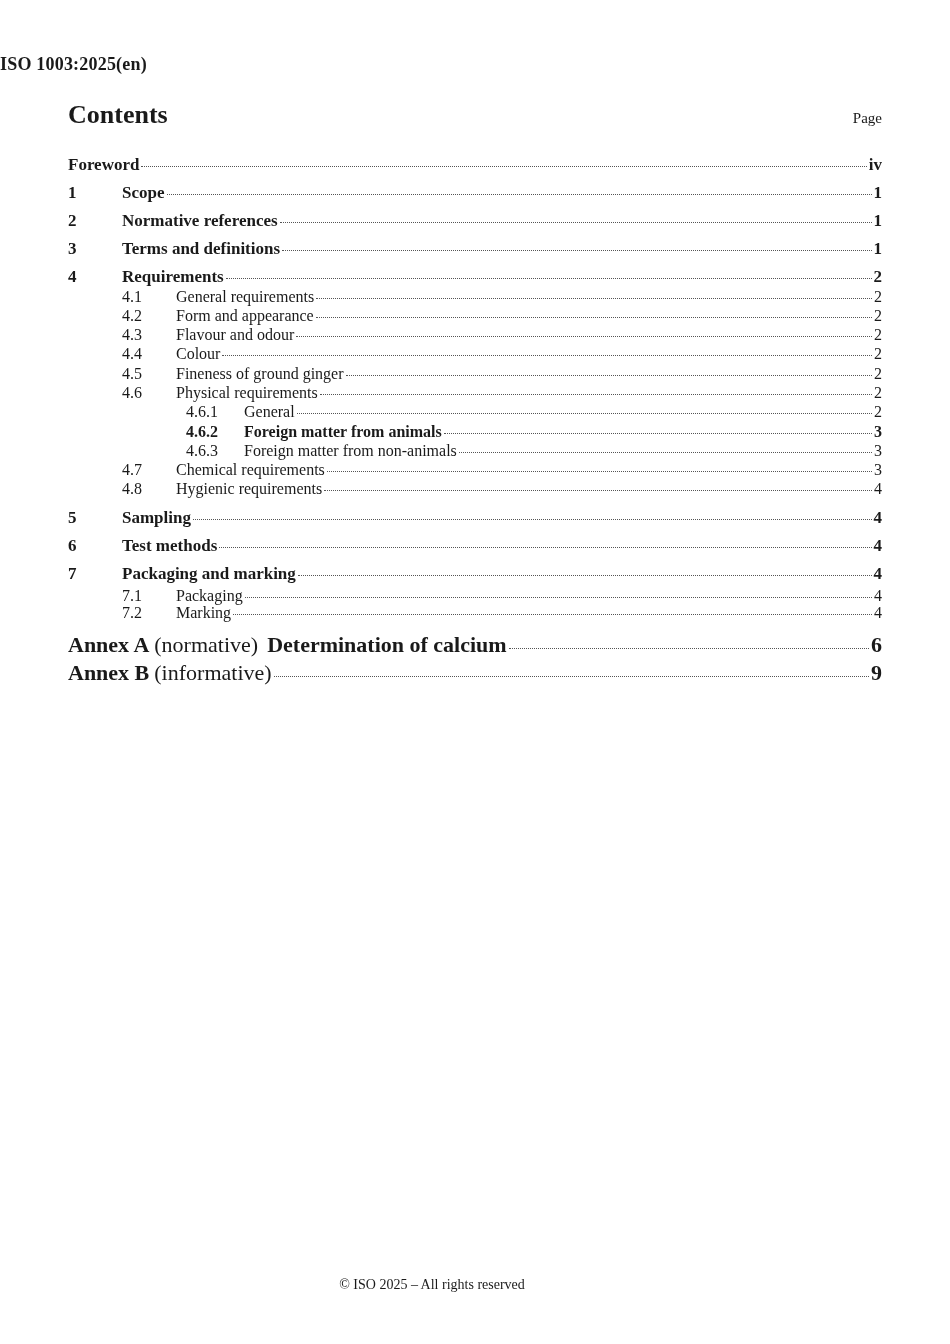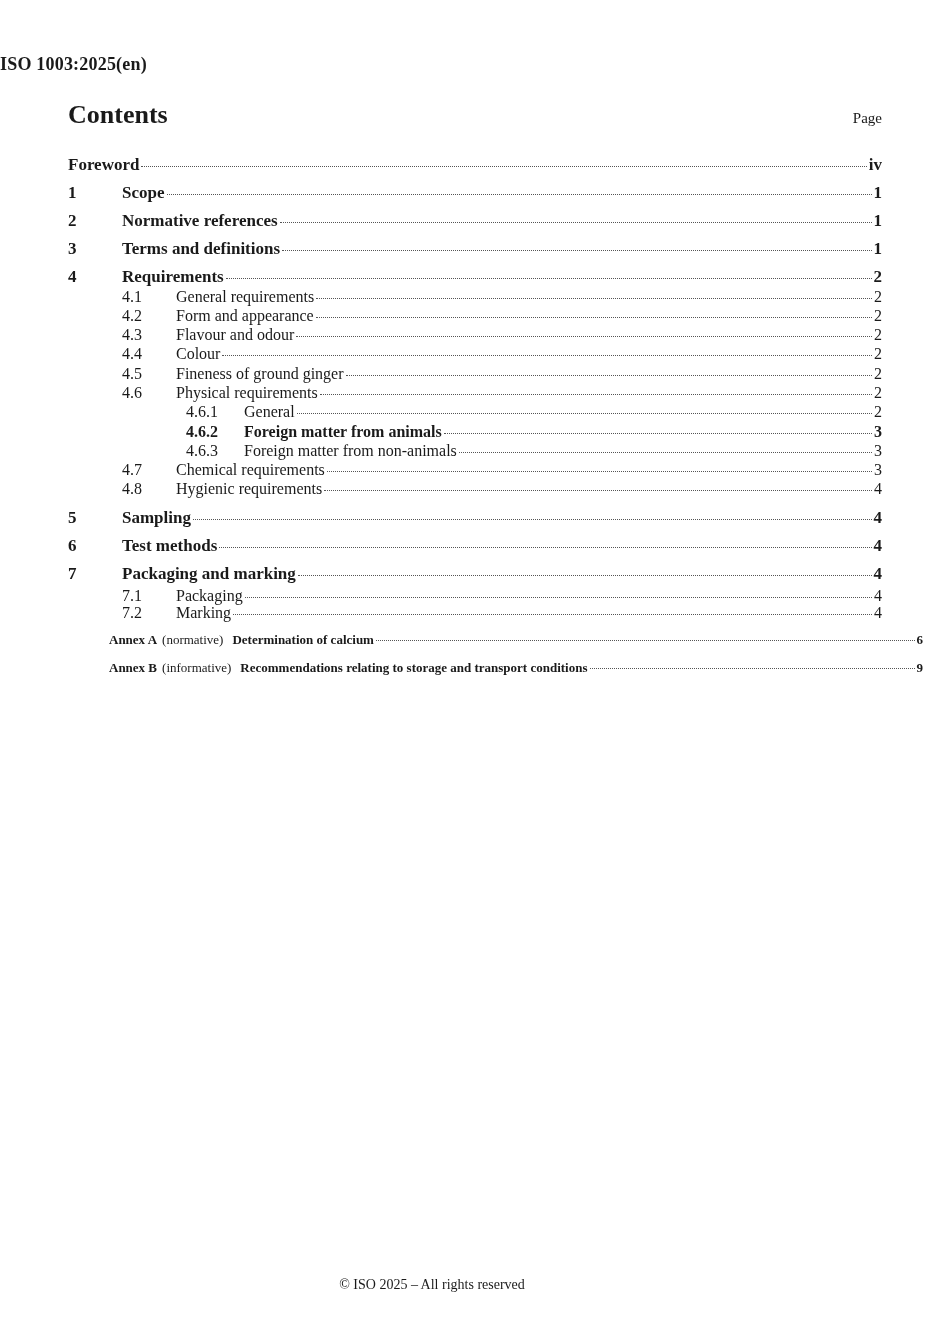--- a/index.html
+++ b/index.html
@@ -52,21 +52,21 @@
       left: 0;
       width: 814px;
       display: flex;
       align-items: baseline;
       font-family: "Liberation Serif", "DejaVu Serif", serif;
       white-space: nowrap;
     }
     .toc-row.lvl1 { font-size: 17px; font-weight: bold; }
     .toc-row.lvl2 { font-size: 16px; font-weight: normal; }
     .toc-row.lvl3 { font-size: 16px; font-weight: normal; }
-    .toc-row.annex { font-size: 13px; margin-left: 41px; }
+    .toc-row.annex { font-size: 22px; }
     .num {
       display: inline-block;
       flex: 0 0 auto;
     }
     .lvl1 .num { width: 54px; }
     .lvl2 .num { width: 54px; margin-left: 54px; }
     .lvl3 .num { width: 58px; margin-left: 118px; }
     .title { flex: 0 0 auto; }
     .annex .annex-id { font-weight: bold; }
     .annex .annex-type { font-weight: normal; margin-left: 5px; }
@@ -253,19 +253,18 @@
     <span class="annex-id">Annex A</span>
     <span class="annex-type">(normative)</span>
     <span class="annex-title">Determination of calcium</span>
     <span class="leader"></span>
     <span class="pg" style="font-weight:bold;">6</span>
   </div>
 
   <div class="toc-row annex" style="top:660px;">
     <span class="annex-id">Annex B</span>
     <span class="annex-type">(informative)</span>
-    <span class="annex-title">Recommendations relating to storage and transport conditions</span>
     <span class="leader"></span>
     <span class="pg" style="font-weight:bold;">9</span>
   </div>
 </div>
 
 <div class="footer">© ISO 2025 – All rights reserved</div>
 
 </body></html>

